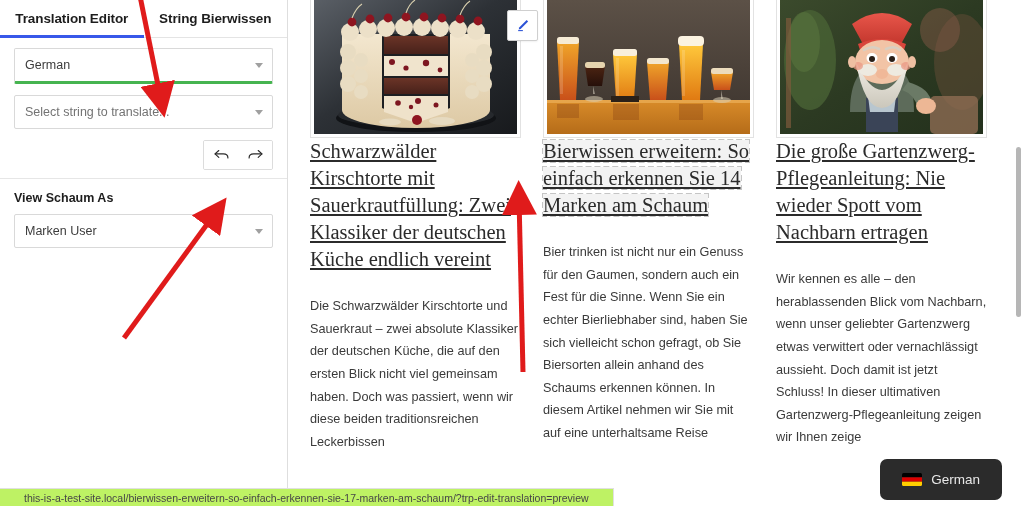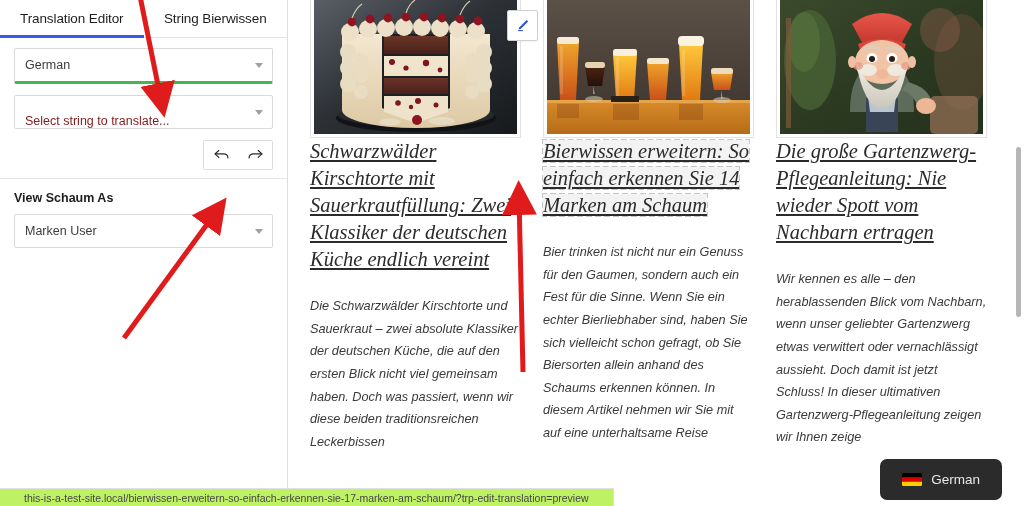--- a/index.html
+++ b/index.html
@@ -63,21 +63,21 @@
   .sb-tabs {
     display: flex;
     height: 38px;
     border-bottom: 1px solid #e4e4e4;
     background: #fff;
   }
   .sb-tab {
     flex: 1;
     display: flex; align-items: center; justify-content: center;
     font-size: 13.5px;
-    font-weight: normal;
+    font-weight: bold;
     color: #1d1d1d;
     cursor: pointer;
     position: relative;
     letter-spacing: -0.1px;
   }
   .sb-tab.active::after {
     content: "";
     position: absolute;
     left: 0; right: 0; bottom: -1px;
     height: 3px;
@@ -92,21 +92,21 @@
     border: 1px solid #d9d9d9;
     border-radius: 2px;
     background: #fff;
     display: flex; align-items: center;
     padding: 0 24px 0 10px;
     font-size: 12.5px;
     color: #3c3c3c;
     cursor: pointer;
     position: relative;
   }
-  .select-box.placeholder { color: #7f1d1d; align-items: flex-end; }
+  .select-box.placeholder { color: #737373; }
   .select-box.greenline { border-bottom: 3px solid #46b450; height: 36px; }
   .caret {
     position: absolute; right: 9px; top: 50%;
     margin-top: -2px;
     width: 0; height: 0;
     border-left: 4px solid transparent;
     border-right: 4px solid transparent;
     border-top: 5px solid #a0a0a0;
   }
 
@@ -149,21 +149,21 @@
     width: 736px; height: 506px;
     background: #fff;
     overflow: hidden;
   }
   .cols {
     display: flex;
     padding: 0 22px;
     gap: 22px;
     height: 100%;
   }
-  .col { width: 211px; position: relative; font-style: italic; }
+  .col { width: 211px; position: relative; }
 
   .thumb {
     width: 211px;
     height: 142px;
     border: 1px solid #e2e2e2;
     background: #fff;
     padding: 3px;
     margin-top: -4px;
     overflow: hidden;
     position: relative;

